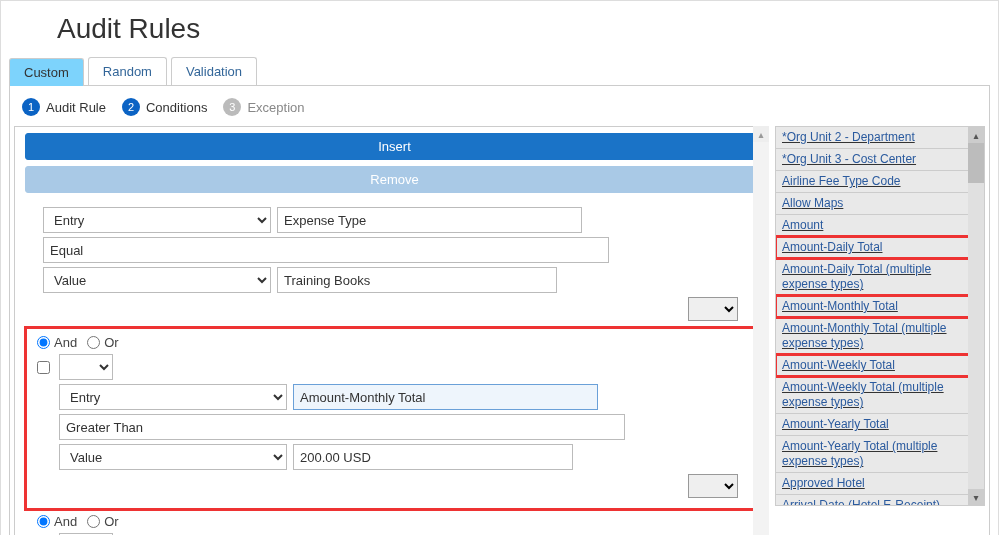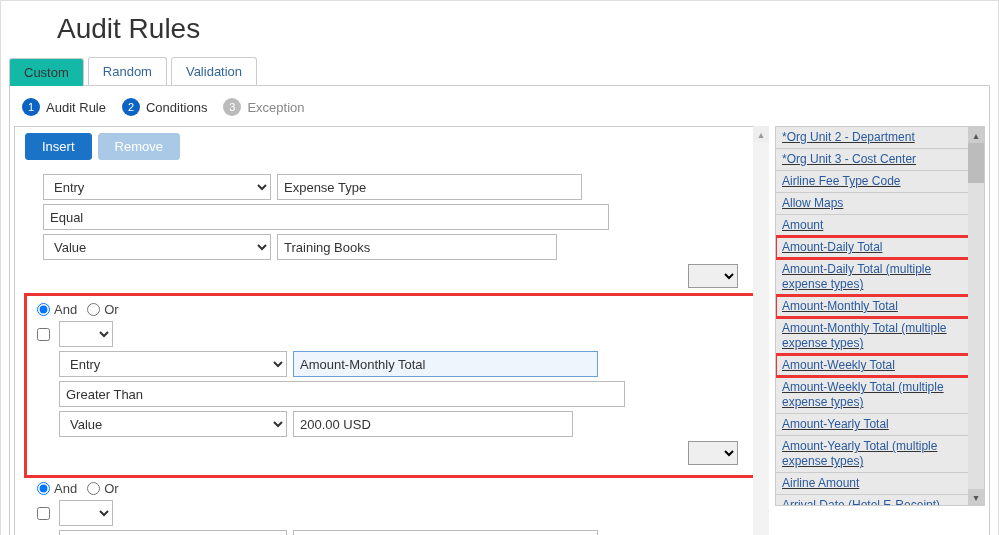--- a/index.html
+++ b/index.html
@@ -12,35 +12,35 @@
   }
   .page { padding: 12px 8px 0 8px; border: 1px solid #ddd; }
   h1.page-title { font-size: 28px; font-weight: 300; color: #333; margin-bottom: 12px; margin-left: 48px; }
   .tabs { display: flex; gap: 4px; border-bottom: 1px solid #ccc; }
   .tab {
     border: 1px solid #ccc; border-bottom: none;
     padding: 6px 14px; font-size: 13px;
     border-radius: 3px 3px 0 0;
     color: #336699; background: #fff; cursor: pointer;
   }
-  .tab.active { color: #333; background: #14b8a6; position: relative; top: 1px; }
+  .tab.active { color: #333; background: #7dd3fc; position: relative; top: 1px; }
   .inner { border-left: 1px solid #ccc; border-right: 1px solid #ccc; padding: 8px 4px; }
   .steps { display: flex; gap: 16px; padding: 4px 8px 10px 8px; align-items: center; }
   .step { display: flex; align-items: center; gap: 6px; color: #888; }
   .step.active { color: #333; }
   .step .num {
     width: 18px; height: 18px; border-radius: 50%;
     background: #bbb; color: #fff; font-size: 11px;
     display: inline-flex; align-items: center; justify-content: center;
   }
   .step.active .num, .step.current .num { background: #0b63c4; }
   .main-row { display: flex; gap: 6px; }
   .left-col { flex: 1; border: 1px solid #ccc; padding: 6px 4px; background: #fff; overflow: hidden; }
   .right-col { width: 210px; border: 1px solid #ccc; background: #e9e9e9; height: 380px; overflow: hidden; position: relative; }
-  .toolbar { display: flex; gap: 6px; margin-bottom: 6px; padding-left: 6px;}
+  .toolbar { display: flex; gap: 6px; margin-bottom: 6px; padding-left: 6px; flex-direction: column;}
   .btn {
     padding: 5px 16px; font-size: 13px; border-radius: 3px;
     border: 1px solid #1a73c7; cursor: pointer;
   }
   .btn-primary { background: #1a73c7; color: #fff; }
   .btn-disabled { background: #a9c9e6; color: #fff; border-color: #a9c9e6; cursor: default; }
   .condition-block { padding: 4px 18px 6px 18px; }
   .condition-block.highlight {
     outline: 3px solid #e33;
     margin: 2px 8px;
@@ -215,21 +215,21 @@
             <li>Allow Maps</li>
             <li>Amount</li>
             <li class="hl">Amount-Daily Total</li>
             <li>Amount-Daily Total (multiple expense types)</li>
             <li class="hl">Amount-Monthly Total</li>
             <li>Amount-Monthly Total (multiple expense types)</li>
             <li class="hl">Amount-Weekly Total</li>
             <li>Amount-Weekly Total (multiple expense types)</li>
             <li>Amount-Yearly Total</li>
             <li>Amount-Yearly Total (multiple expense types)</li>
-            <li>Airline Amount</li>
+            <li>Approved Hotel</li>
             <li>Arrival Date (Hotel E-Receipt)</li>
           </ul>
         <div class="side-scroll">
           <div class="up">▴</div>
           <div class="thumb"></div>
           <div class="down">▾</div>
         </div>
       </div>
     </div>
   </div>

